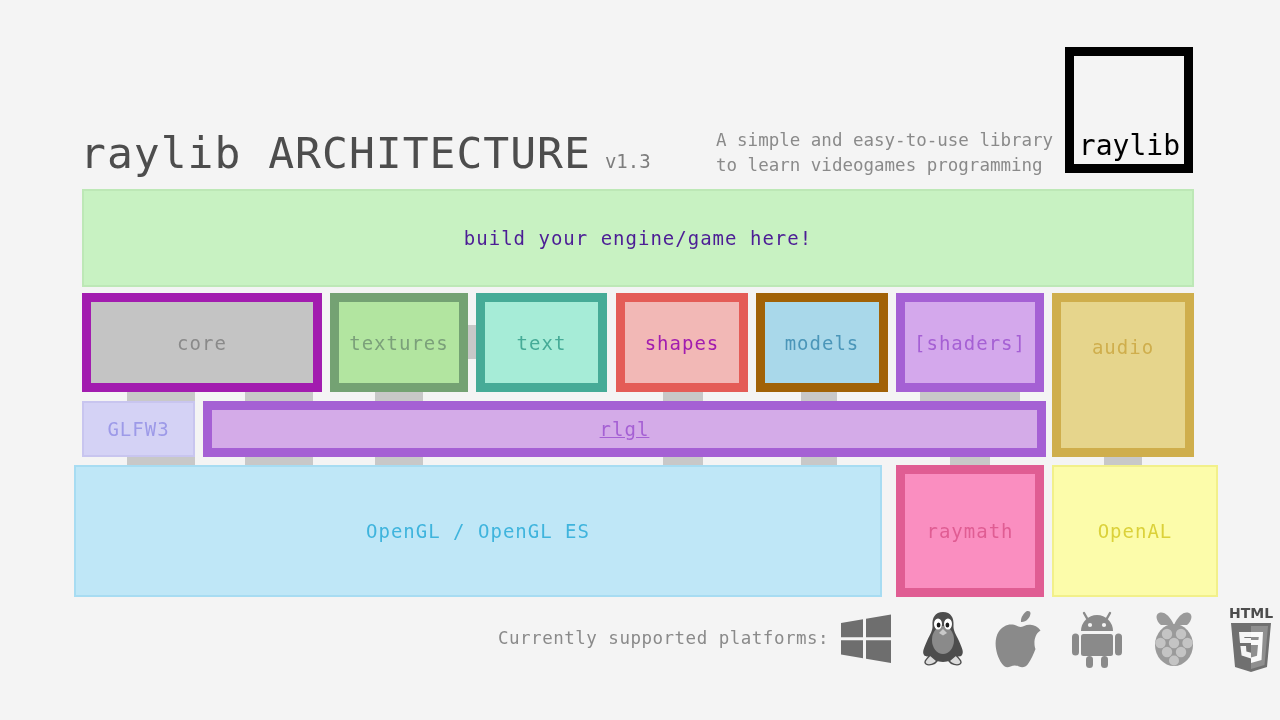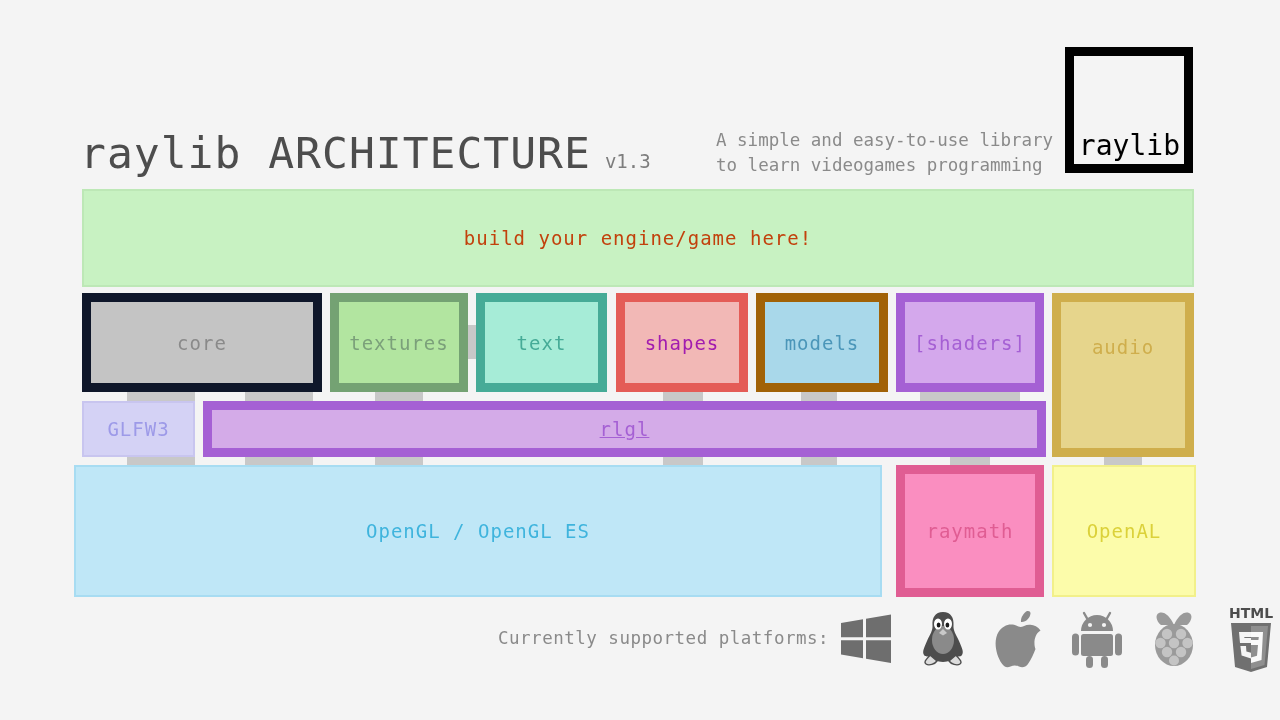--- a/index.html
+++ b/index.html
@@ -72,25 +72,25 @@
 
   
   .tab {
     position: absolute;
     background: #c8c8c8;
   }
 
   
   #blk-engine {
     left: 82px; top: 189px; width: 1112px; height: 98px;
-    background: #c8f2c2; border: 2px solid #bde8b6; color: #c2410c;
+    background: #c8f2c2; border: 2px solid #bde8b6; color: #4c1d95;
   }
   #blk-core {
     left: 82px; top: 293px; width: 240px; height: 99px;
-    background: #c4c4c4; border: 9px solid #0f172a; color: #8a8a8a; text-align: right;
+    background: #c4c4c4; border: 9px solid #a21caf; color: #8a8a8a; text-align: right;
   }
   #blk-textures {
     left: 330px; top: 293px; width: 138px; height: 99px;
     background: #b2e5a0; border: 9px solid #74a273; color: #7ba07a;
   }
   #blk-text {
     left: 476px; top: 293px; width: 131px; height: 99px;
     background: #a6ecd7; border: 9px solid #46ab97; color: #46ab97;
   }
   #blk-shapes {
@@ -120,21 +120,21 @@
   }
   #blk-opengl {
     left: 74px; top: 465px; width: 808px; height: 132px;
     background: #bfe7f7; border: 2px solid #a7dcf2; color: #3fb4dd;
   }
   #blk-raymath {
     left: 896px; top: 465px; width: 148px; height: 132px;
     background: #fa8ec0; border: 9px solid #e05d93; color: #e05d93;
   }
   #blk-openal {
-    left: 1052px; top: 465px; width: 144px; height: 132px;
+    left: 1052px; top: 465px; width: 166px; height: 132px;
     background: #fcfcaa; border: 2px solid #f2f08a; color: #dbd13a;
   }
 
   
   .footer {
     position: absolute;
     left: 498px; top: 628px;
     font-size: 17.5px;
     color: #8a8a8a;
     letter-spacing: 0.5px;

